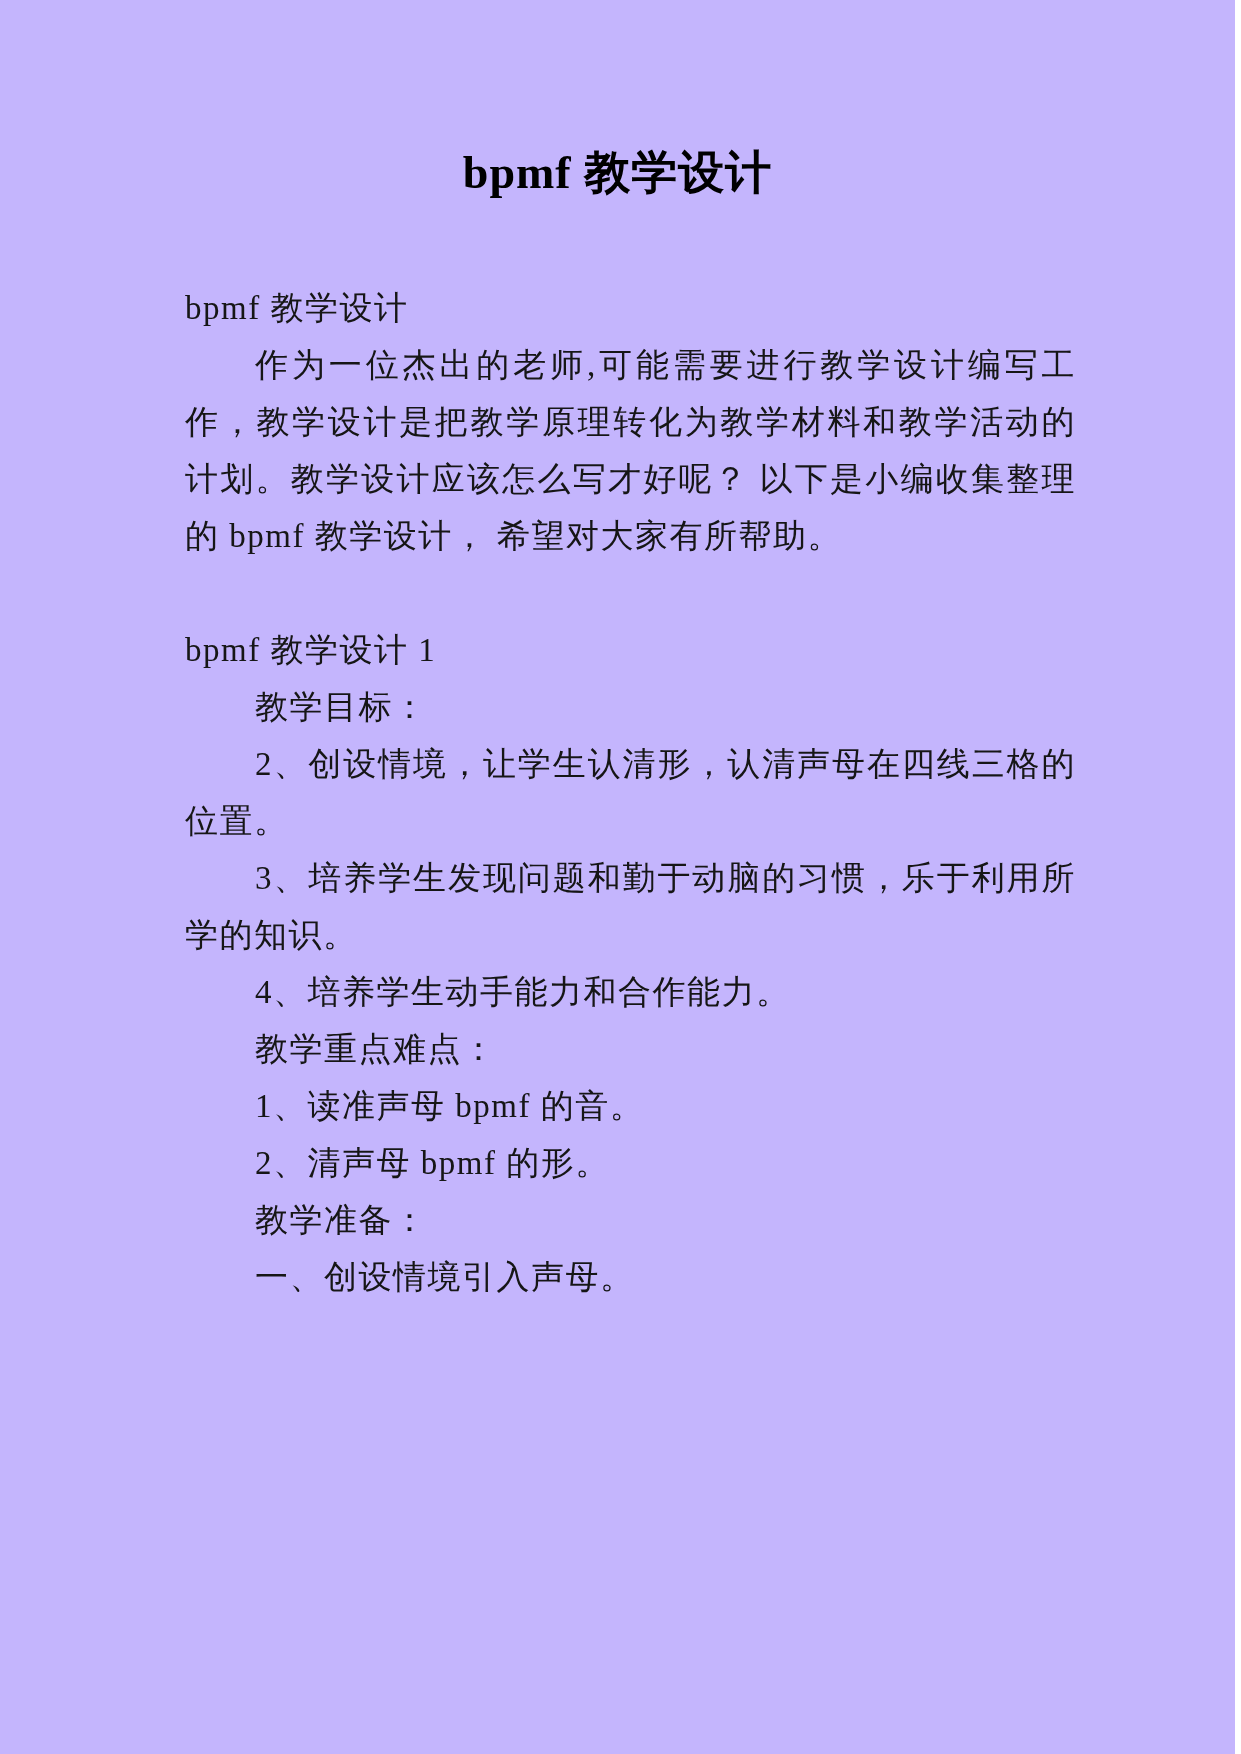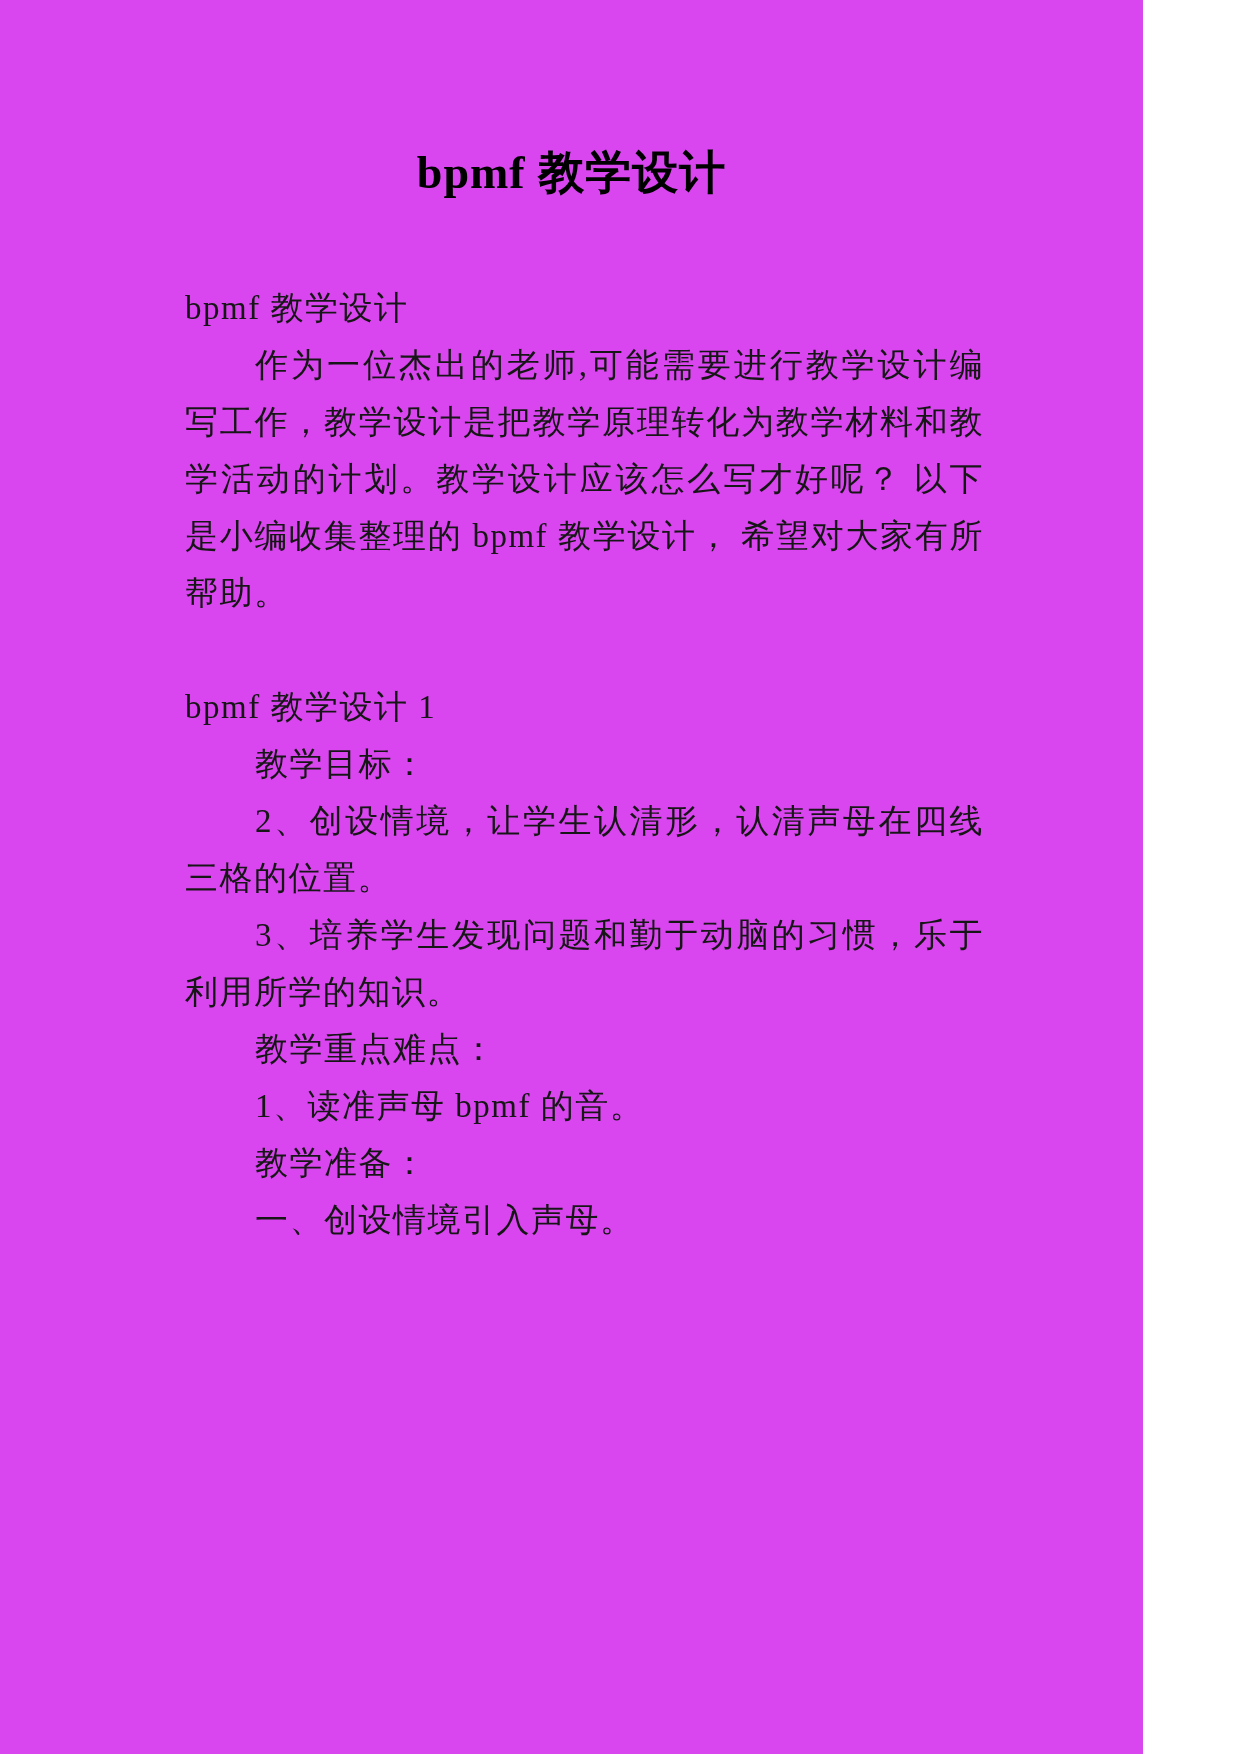--- a/index.html
+++ b/index.html
@@ -2,23 +2,23 @@
 <html><head>
 <meta charset="utf-8">
 <style>
   html, body {
     margin: 0;
     padding: 0;
     background: #ffffff;
   }
   .page {
     position: relative;
-    width: 1143px;
+    width: 1235px;
     height: 1754px;
-    background: #d946ef;
+    background: #c4b5fd;
     overflow: hidden;
     font-family: "Liberation Serif", "DejaVu Serif", serif;
     color: #161616;
   }
   .doc-title {
     margin: 145px 0 0 0;
     text-align: center;
     font-size: 46px;
     line-height: 1.2;
     font-weight: bold;
@@ -49,18 +49,20 @@
 <div class="page">
   <h1 class="doc-title">bpmf 教学设计</h1>
   <div class="doc-body">
       <p>bpmf 教学设计</p>
       <p class="indent">作为一位杰出的老师,可能需要进行教学设计编写工作，教学设计是把教学原理转化为教学材料和教学活动的计划。教学设计应该怎么写才好呢？ 以下是小编收集整理的 bpmf 教学设计， 希望对大家有所帮助。</p>
       <p class="blank">&nbsp;</p>
       <p>bpmf 教学设计 1</p>
       <p class="indent">教学目标：</p>
       <p class="indent">2、创设情境，让学生认清形，认清声母在四线三格的位置。</p>
       <p class="indent">3、培养学生发现问题和勤于动脑的习惯，乐于利用所学的知识。</p>
+      <p class="indent">4、培养学生动手能力和合作能力。</p>
       <p class="indent">教学重点难点：</p>
       <p class="indent">1、读准声母 bpmf 的音。</p>
+      <p class="indent">2、清声母 bpmf 的形。</p>
       <p class="indent">教学准备：</p>
       <p class="indent">一、创设情境引入声母。</p>
     </div>
 </div>
 
 </body></html>

